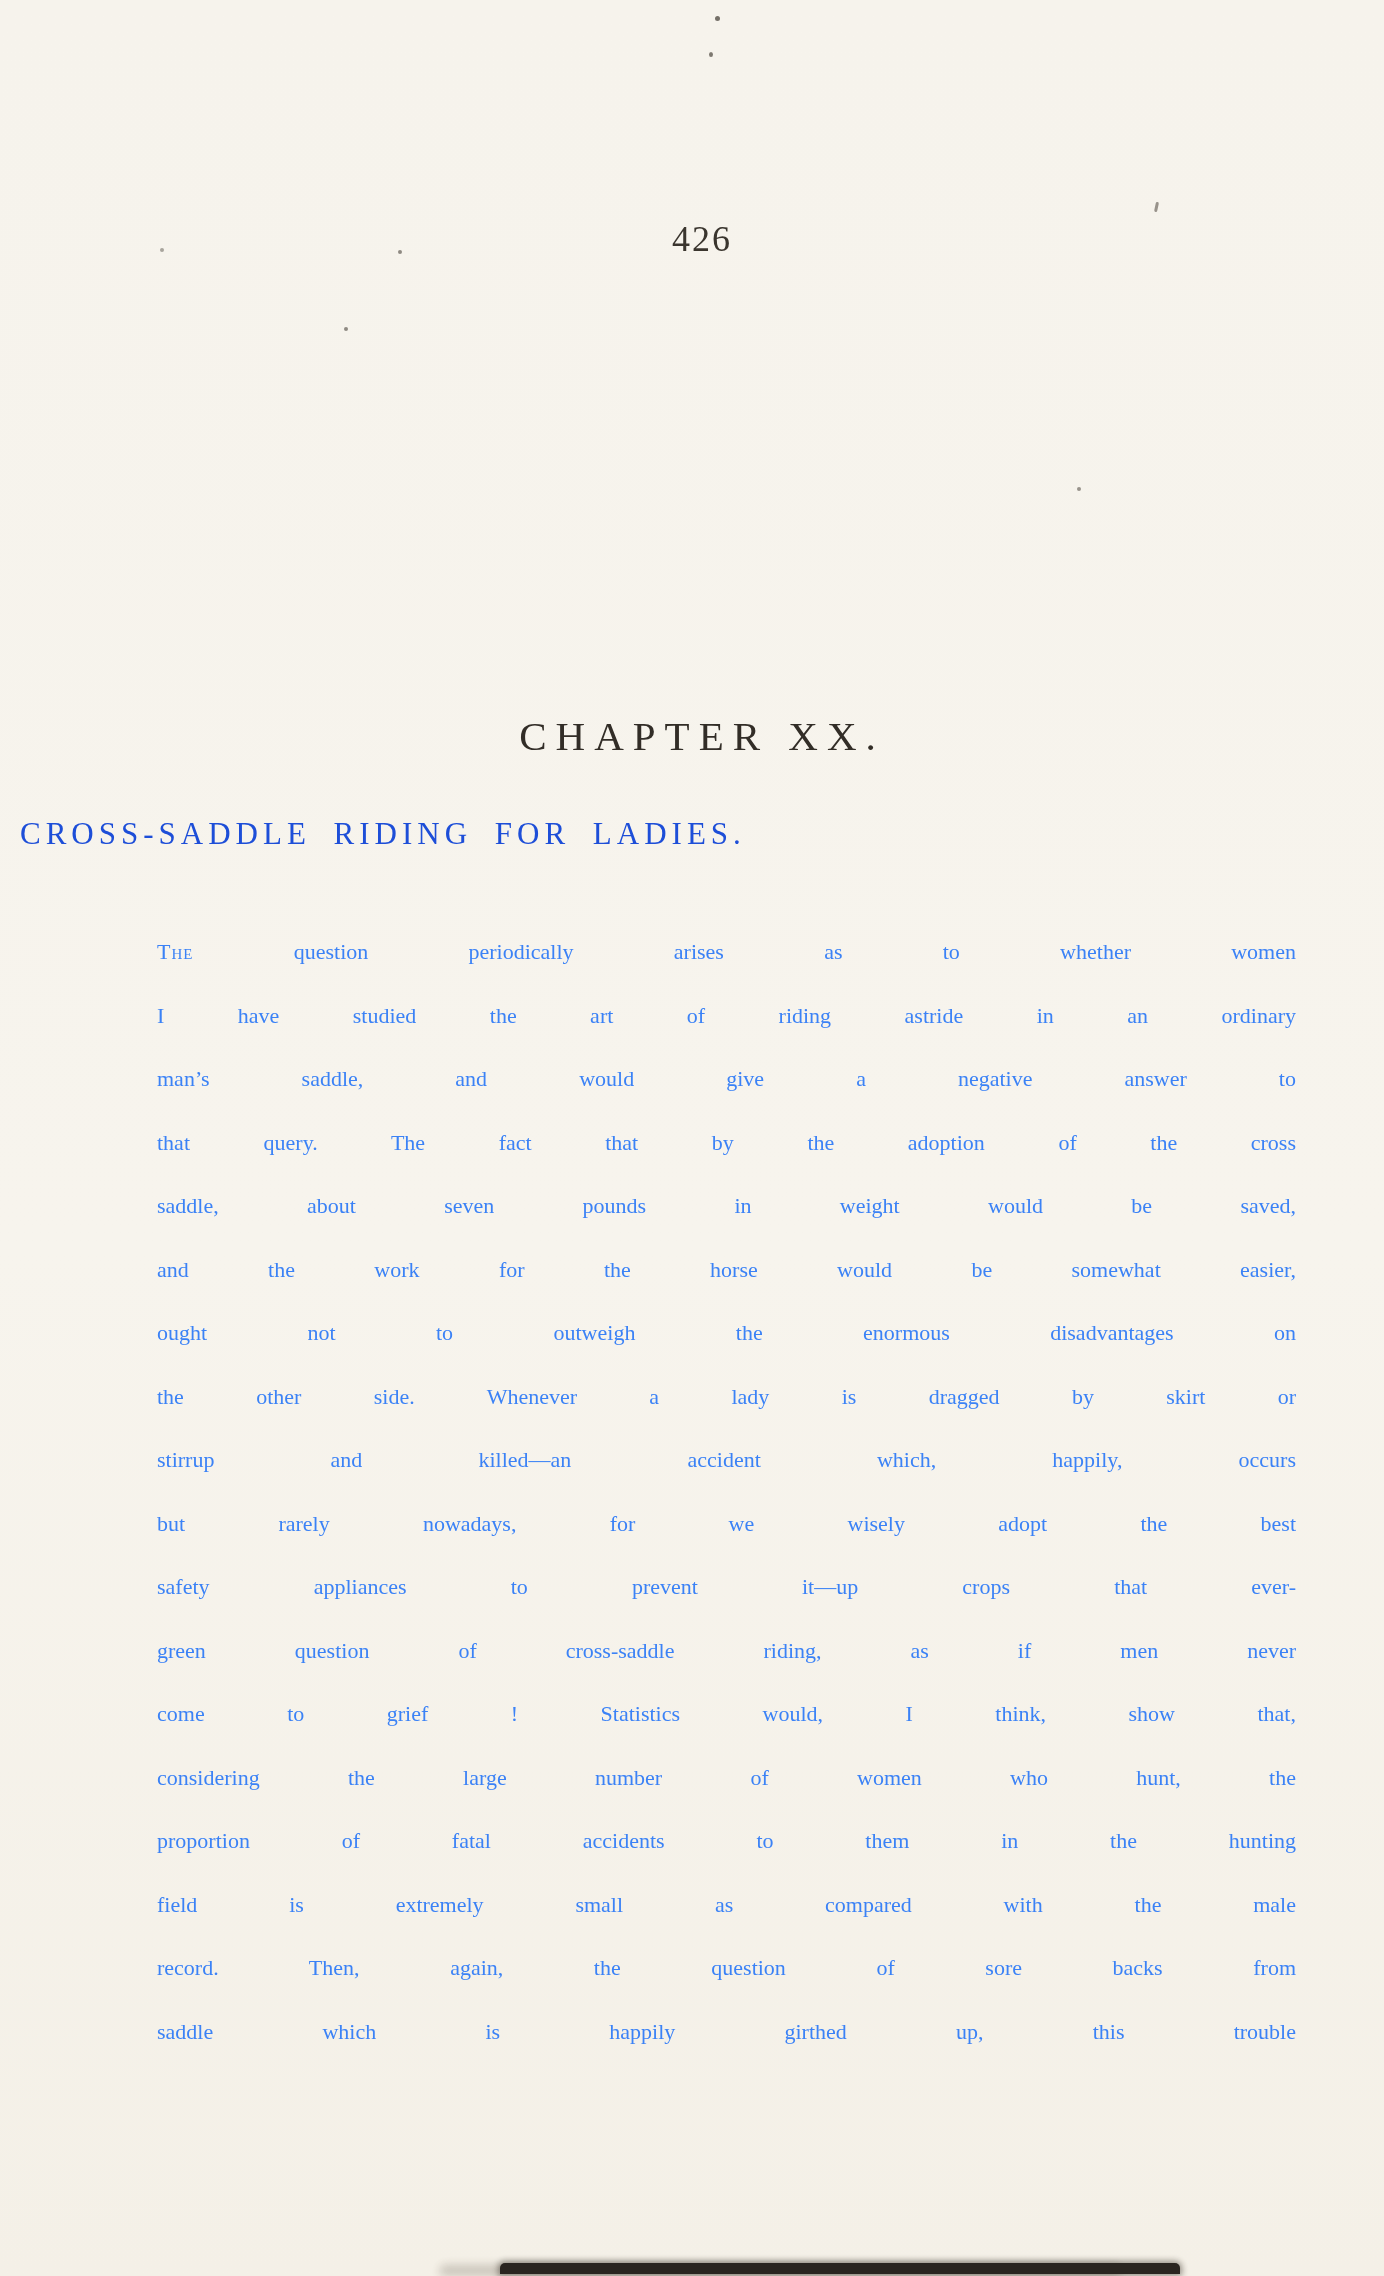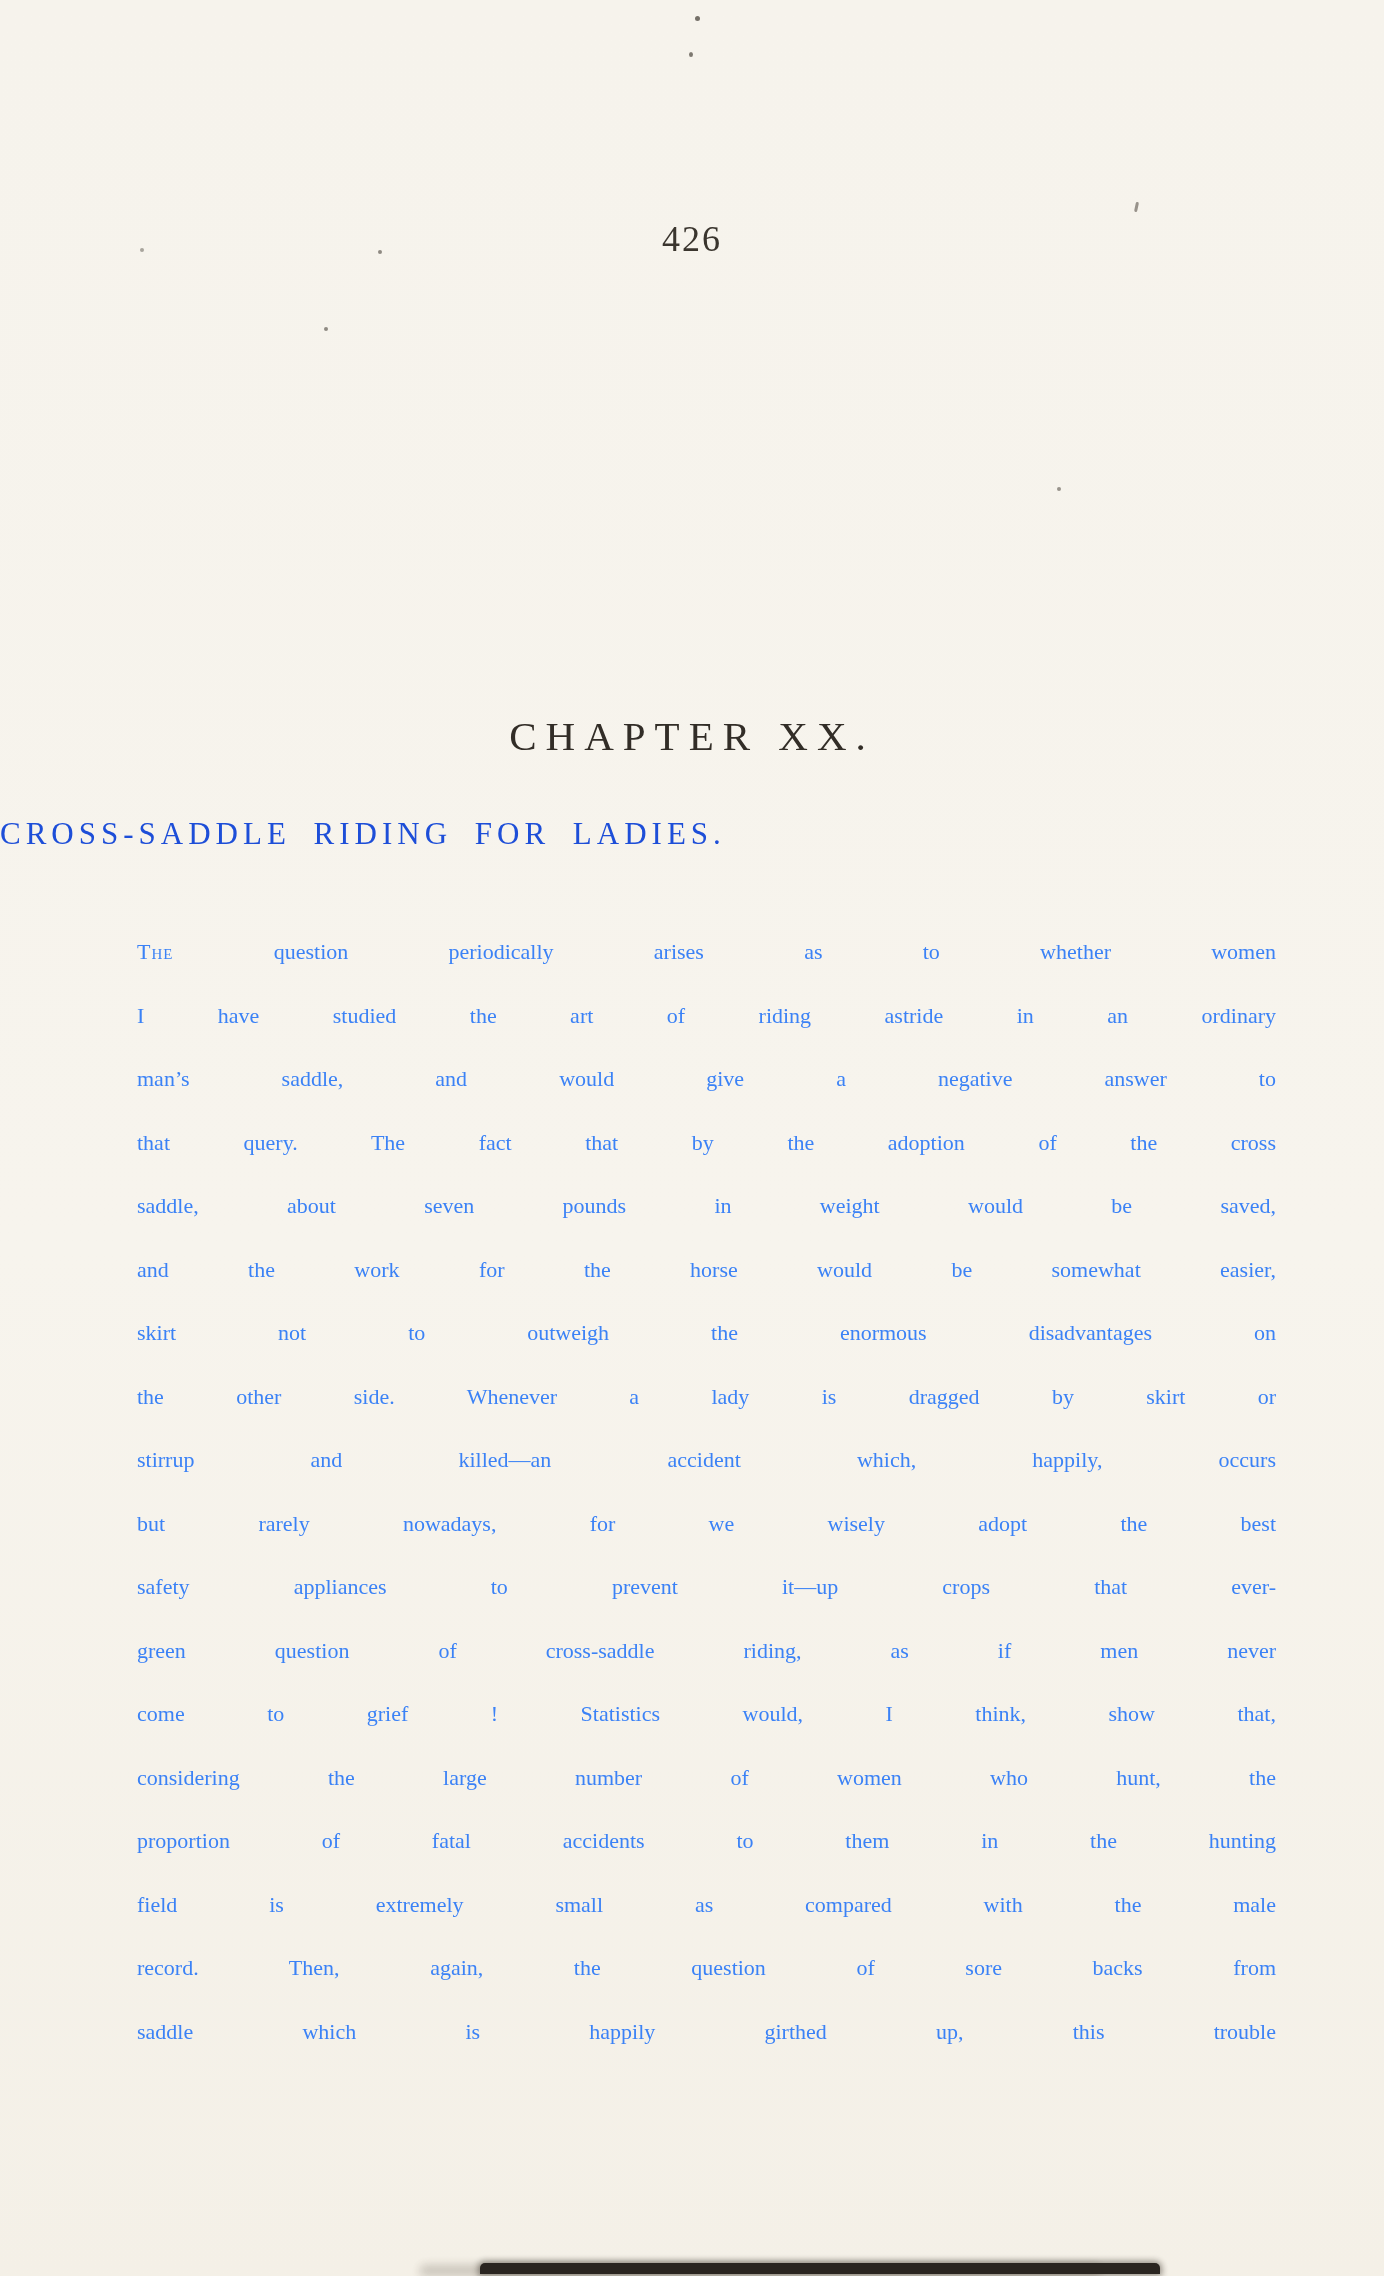--- a/index.html
+++ b/index.html
@@ -11,20 +11,21 @@
     height: 2276px;
     position: relative;
     overflow: hidden;
     background: linear-gradient(180deg, #f6f3ec 0%, #f7f4ed 55%, #f4f0e7 100%);
     font-family: "Liberation Serif", "DejaVu Serif", serif;
     color: #35302a;
   }
   .page {
     position: absolute;
     inset: 0;
+    margin-left: 20px;
   }
   .page-number {
     position: absolute;
     top: 218px;
     left: 0;
     width: 100%;
     text-align: center;
     font-size: 36px;
     letter-spacing: 2px;
     color: #3a352e;
@@ -114,21 +115,21 @@
   <div class="chapter-subtitle">CROSS-SADDLE RIDING FOR LADIES.</div>
 
   <div class="body-block">
 
   <div class="body-line"><span class="lead-word">The</span> question periodically arises as to whether women</div>
       <div class="body-line">I have studied the art of riding astride in an ordinary</div>
       <div class="body-line">man’s saddle, and would give a negative answer to</div>
       <div class="body-line">that query.  The fact that by the adoption of the cross</div>
       <div class="body-line">saddle, about seven pounds in weight would be saved,</div>
       <div class="body-line">and the work for the horse would be somewhat easier,</div>
-      <div class="body-line">skirt not to outweigh the enormous disadvantages on</div>
+      <div class="body-line">ought not to outweigh the enormous disadvantages on</div>
       <div class="body-line">the other side.  Whenever a lady is dragged by skirt or</div>
       <div class="body-line">stirrup and killed—an accident which, happily, occurs</div>
       <div class="body-line">but rarely nowadays, for we wisely adopt the best</div>
       <div class="body-line">safety appliances to prevent it—up crops that ever-</div>
       <div class="body-line">green question of cross-saddle riding, as if men never</div>
       <div class="body-line">come to grief !  Statistics would, I think, show that,</div>
       <div class="body-line">considering the large number of women who hunt, the</div>
       <div class="body-line">proportion of fatal accidents to them in the hunting</div>
       <div class="body-line">field is extremely small as compared with the male</div>
       <div class="body-line">record.  Then, again, the question of sore backs from</div>

